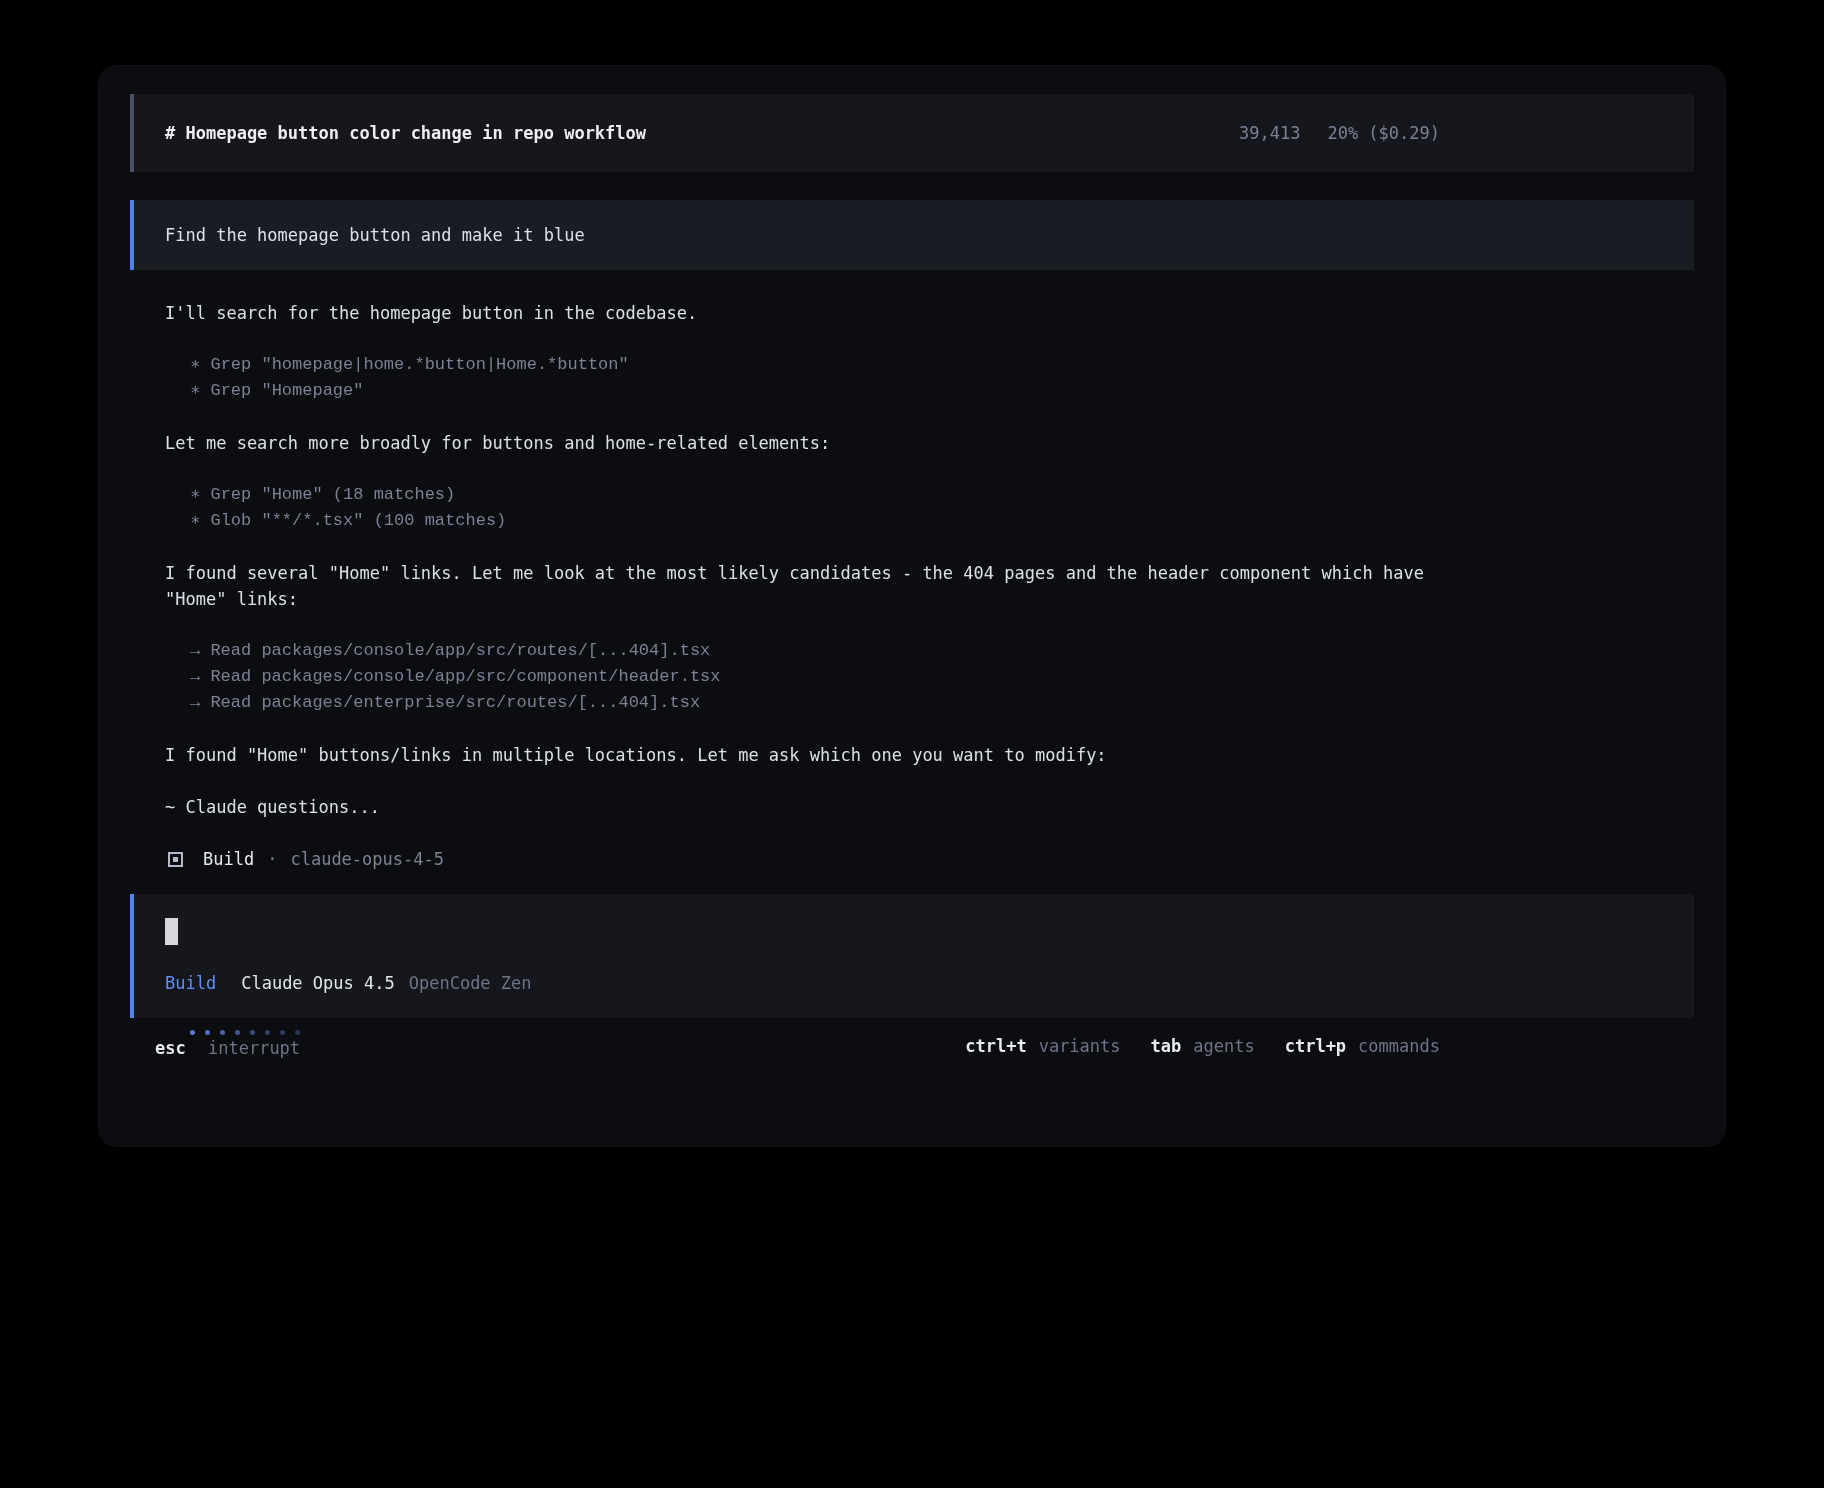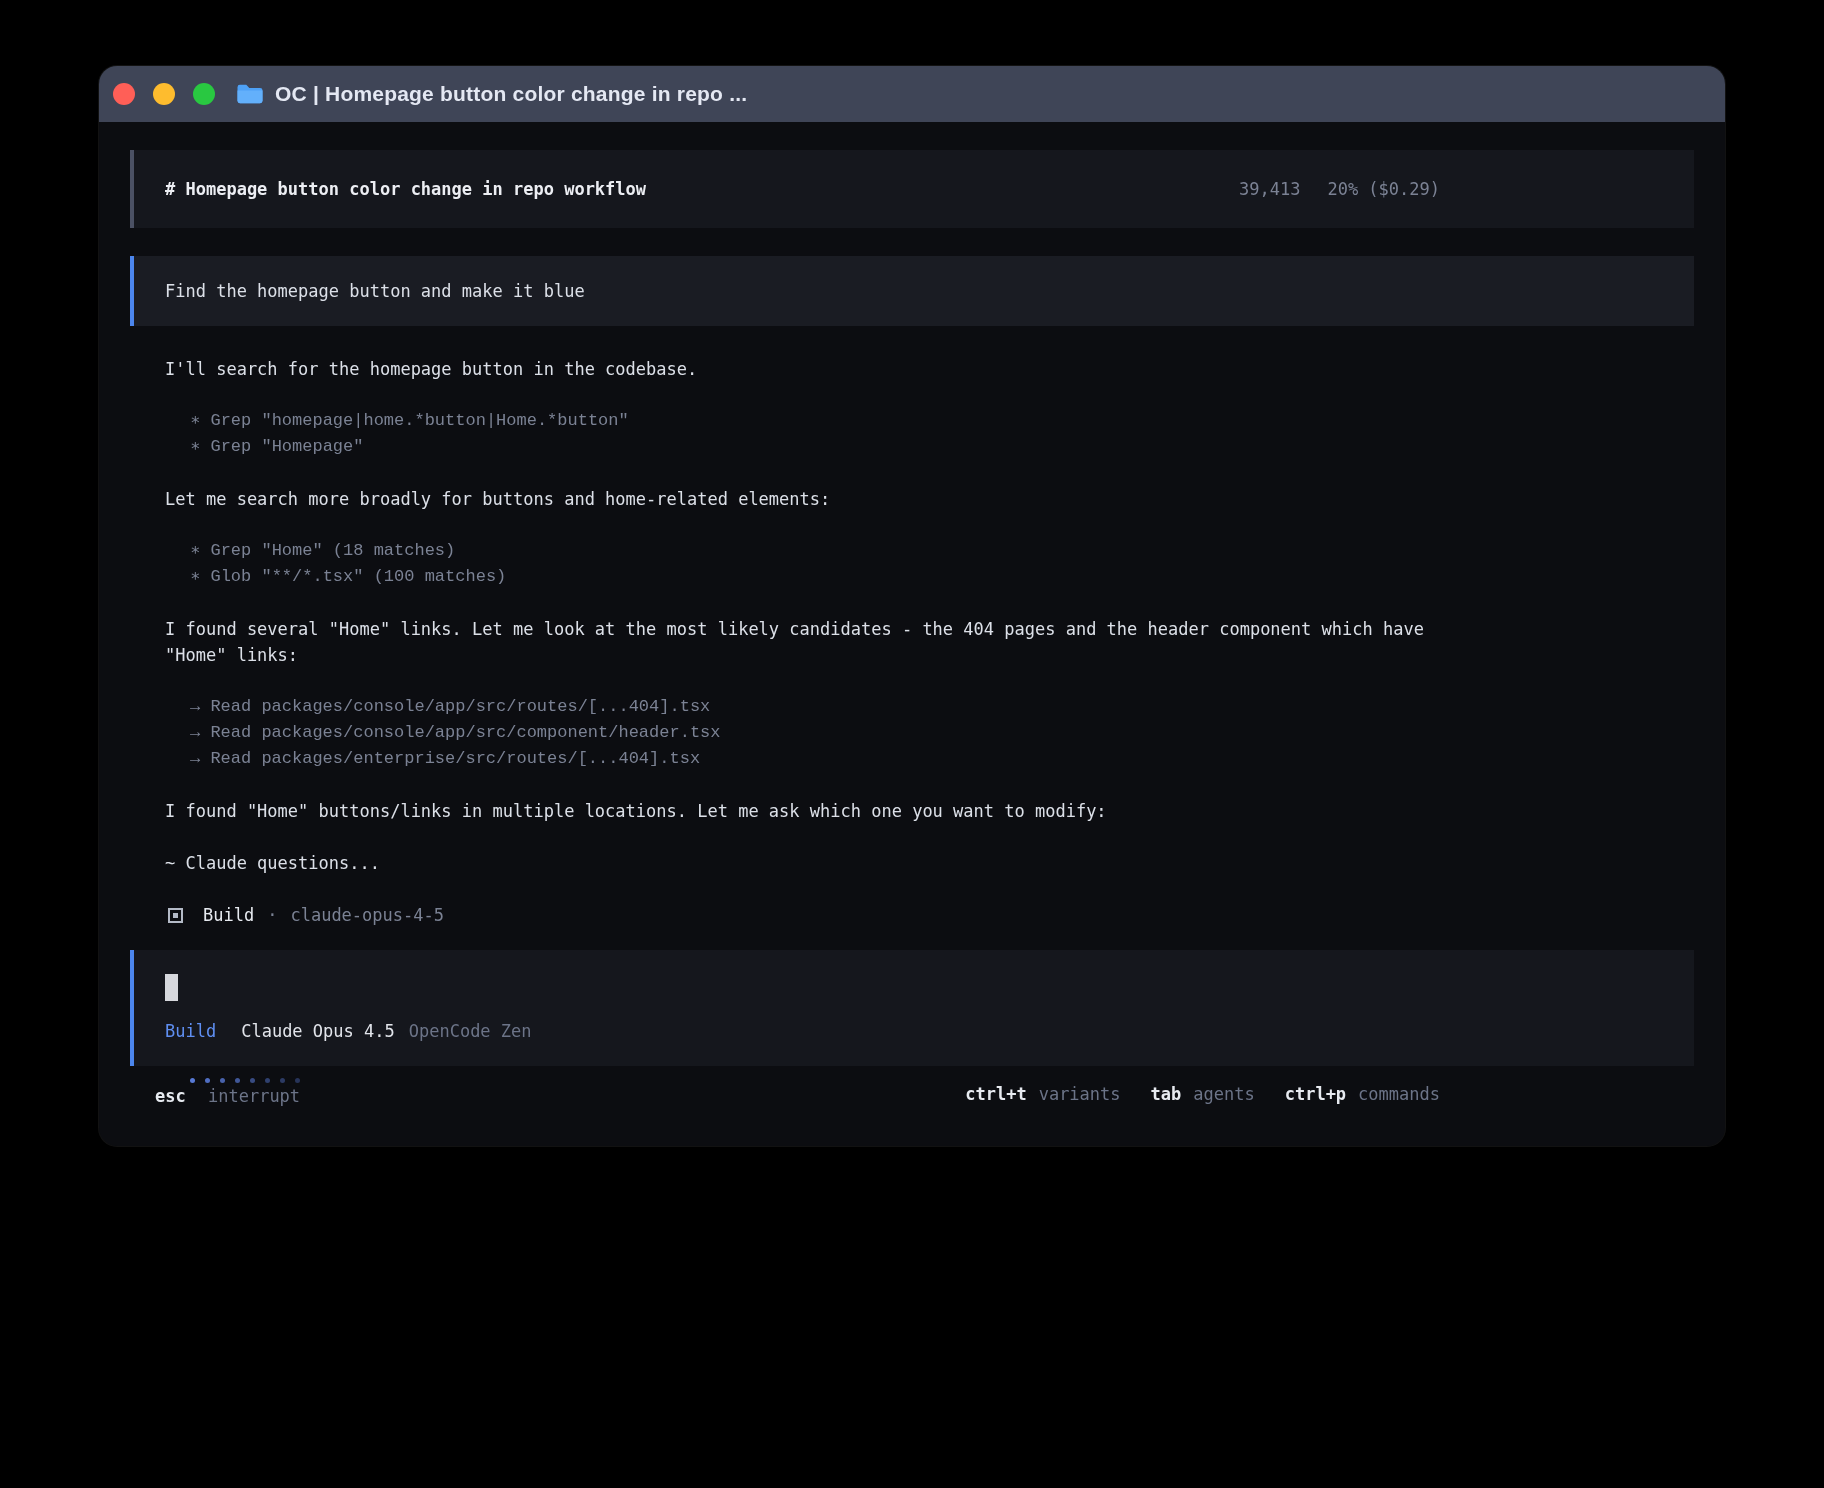--- a/index.html
+++ b/index.html
@@ -67,21 +67,21 @@
   .agent-model{ color:#7b8294; margin-left:13px; }
 
   .input-block {
     margin-top:22px; margin-left:0; background:#15171d;
     border-left:4px solid #4c86ee; padding:24px 31px 22px 31px;
   }
   .cursor { display:block; width:13px; height:27px; background:#d6d8dd; }
   .mode-row { margin-top:17px; display:flex; align-items:baseline; }
   .mode-name { color:#5f8ff2; }
   .model-name { color:#e2e5eb; margin-left:25px; }
-  .provider-name { color:#6c7488; margin-left:14px; }
+  .provider-name { color:#6c7488; margin-left:14px;margin-top:8px; }
 
   .footer {
     margin-top:12px; width:1310px; display:flex; align-items:center;
     justify-content:space-between;
   }
   .footer-left { display:flex; align-items:flex-end;flex-direction:column; }
   .spinner { display:flex; align-items:center; gap:10px; margin-left:6px; }
   .spinner span { width:5px; height:5px; border-radius:50%; background:#5c7fe0; }
   .spinner span:nth-child(1){opacity:.95}.spinner span:nth-child(2){opacity:.85}
   .spinner span:nth-child(3){opacity:.75}.spinner span:nth-child(4){opacity:.65}
@@ -92,36 +92,20 @@
   .esc-group { margin-left:25px; }
   .footer-right { display:flex; align-items:center; }
   .hint { display:flex; align-items:center; margin-left:30px; }
   .hint:first-child { margin-left:0; }
 </style>
 </head>
 <body>
 
 <div class="window">
 
-  <div class="titlebar">
-    <div class="lights">
-      <span class="light red"></span>
-      <span class="light yellow"></span>
-      <span class="light green"></span>
-    </div>
-    <div class="titlewrap">
-      <span style="display:inline-flex;">
-        <svg width="27" height="22" viewBox="0 0 27 22">
-          <path d="M1.5 4.2 a2.4 2.4 0 0 1 2.4-2.4 h6.4 l3 3.1 h10.8 a2.4 2.4 0 0 1 2.4 2.4 v10.5 a2.4 2.4 0 0 1 -2.4 2.4 H3.9 a2.4 2.4 0 0 1 -2.4 -2.4 z" fill="#4ea1f6"></path>
-          <path d="M1.5 7.6 h25 v10.2 a2.4 2.4 0 0 1 -2.4 2.4 H3.9 a2.4 2.4 0 0 1 -2.4 -2.4 z" fill="#63b0fb"></path>
-        </svg>
-      </span>
-      <span class="wtitle">OC | Homepage button color change in repo ...</span>
-    </div>
-  </div>
 
   <div class="content">
 
     <div class="session-header">
       <div class="inner-row">
         <span class="session-title"># Homepage button color change in repo workflow</span>
         <span class="session-stats">
           <span>39,413</span><span class="usage">20% ($0.29)</span>
         </span>
       </div>

